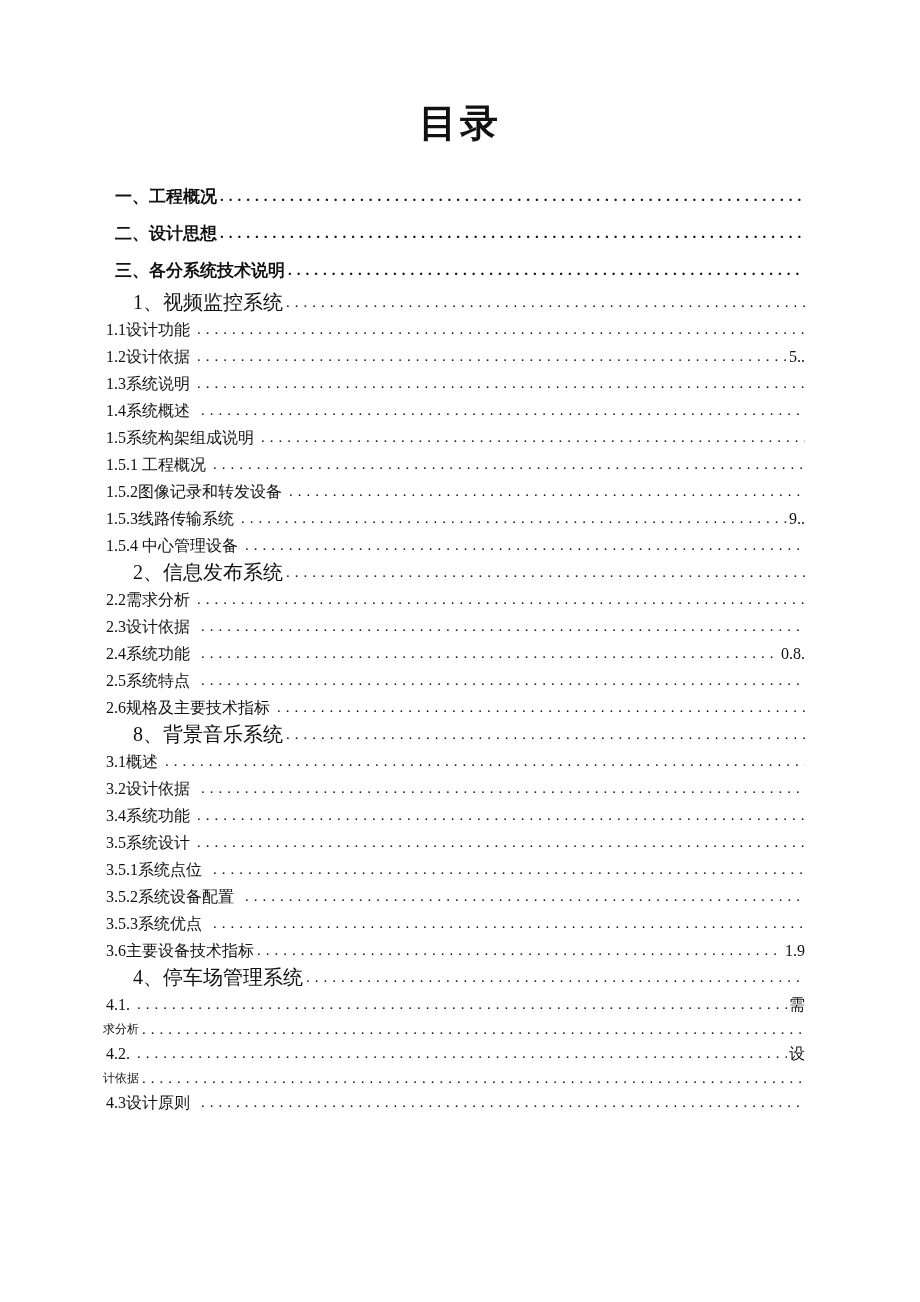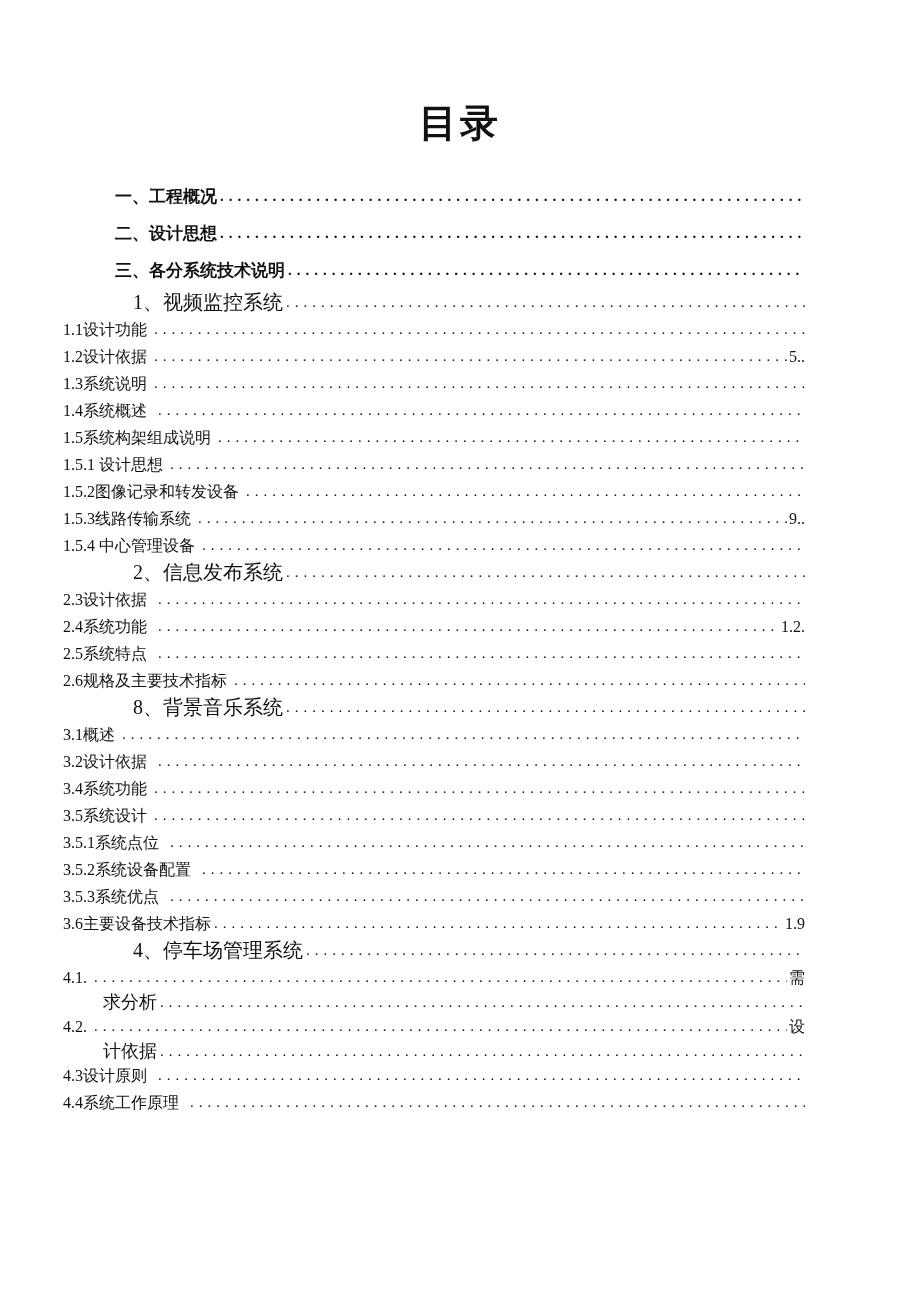--- a/index.html
+++ b/index.html
@@ -57,26 +57,26 @@
   .s1 {
     height: 27px;
     line-height: 27px;
     font-size: 20px;
     padding-left: 133px;
   }
   .s2 {
     height: 27px;
     line-height: 27px;
     font-size: 16px;
-    padding-left: 63px;
+    padding-left: 106px;
   }
   .wrap {
     height: 22px;
     line-height: 22px;
-    font-size: 18px;
+    font-size: 12px;
     padding-left: 103px;
   }
 </style>
 </head>
 <body>
 
 <div class="page">
   <div class="doc-title">目录</div>
 
   <div class="toc-list">
@@ -119,21 +119,21 @@
     <span class="label">1.4系统概述  </span>
     <span class="dots"></span>
     
   </div>
       <div class="row s2">
     <span class="label">1.5系统构架组成说明 </span>
     <span class="dots"></span>
     
   </div>
       <div class="row s2">
-    <span class="label">1.5.1 设计思想 </span>
+    <span class="label">1.5.1 工程概况 </span>
     <span class="dots"></span>
     
   </div>
       <div class="row s2">
     <span class="label">1.5.2图像记录和转发设备 </span>
     <span class="dots"></span>
     
   </div>
       <div class="row s2">
     <span class="label">1.5.3线路传输系统 </span>
@@ -144,28 +144,33 @@
     <span class="label">1.5.4 中心管理设备 </span>
     <span class="dots"></span>
     
   </div>
       <div class="row s1">
     <span class="label">2、信息发布系统</span>
     <span class="dots"></span>
     
   </div>
       <div class="row s2">
+    <span class="label">2.2需求分析 </span>
+    <span class="dots"></span>
+    
+  </div>
+      <div class="row s2">
     <span class="label">2.3设计依据  </span>
     <span class="dots"></span>
     
   </div>
       <div class="row s2">
     <span class="label">2.4系统功能  </span>
     <span class="dots"></span>
-    <span class="trail">1.2.</span>
+    <span class="trail">0.8.</span>
   </div>
       <div class="row s2">
     <span class="label">2.5系统特点  </span>
     <span class="dots"></span>
     
   </div>
       <div class="row s2">
     <span class="label">2.6规格及主要技术指标 </span>
     <span class="dots"></span>
     
@@ -238,19 +243,14 @@
       <div class="row wrap">
     <span class="label">计依据</span>
     <span class="dots"></span>
     
   </div>
       <div class="row s2">
     <span class="label">4.3设计原则  </span>
     <span class="dots"></span>
     
   </div>
-      <div class="row s2">
-    <span class="label">4.4系统工作原理  </span>
-    <span class="dots"></span>
-    
-  </div>
     </div>
 </div>
 
 </body></html>

